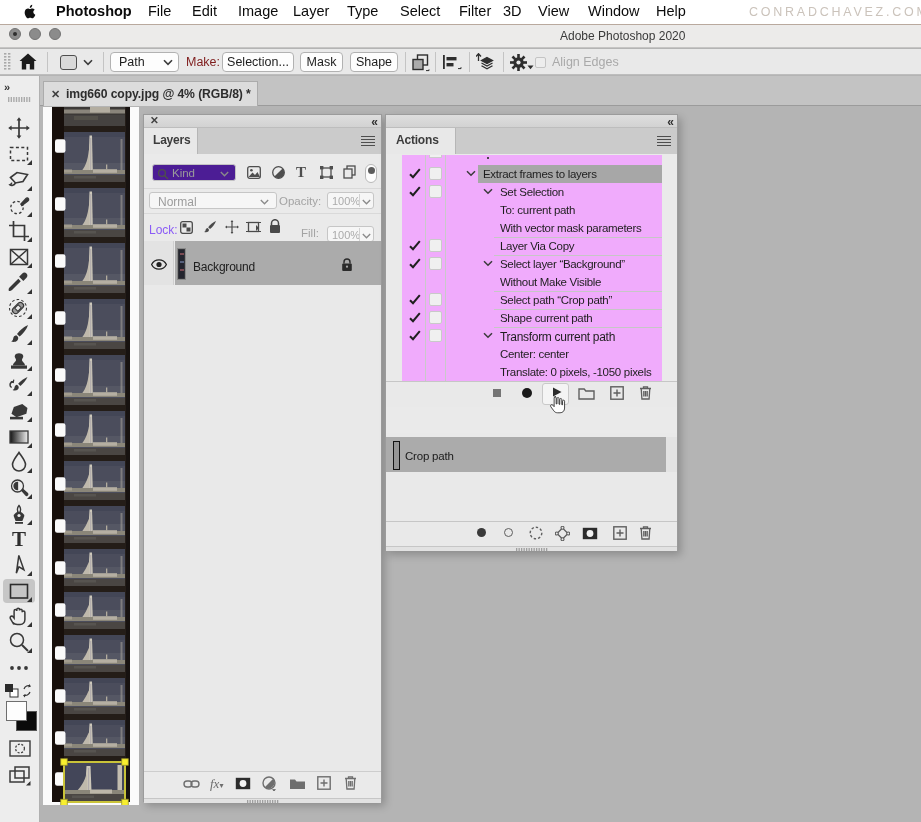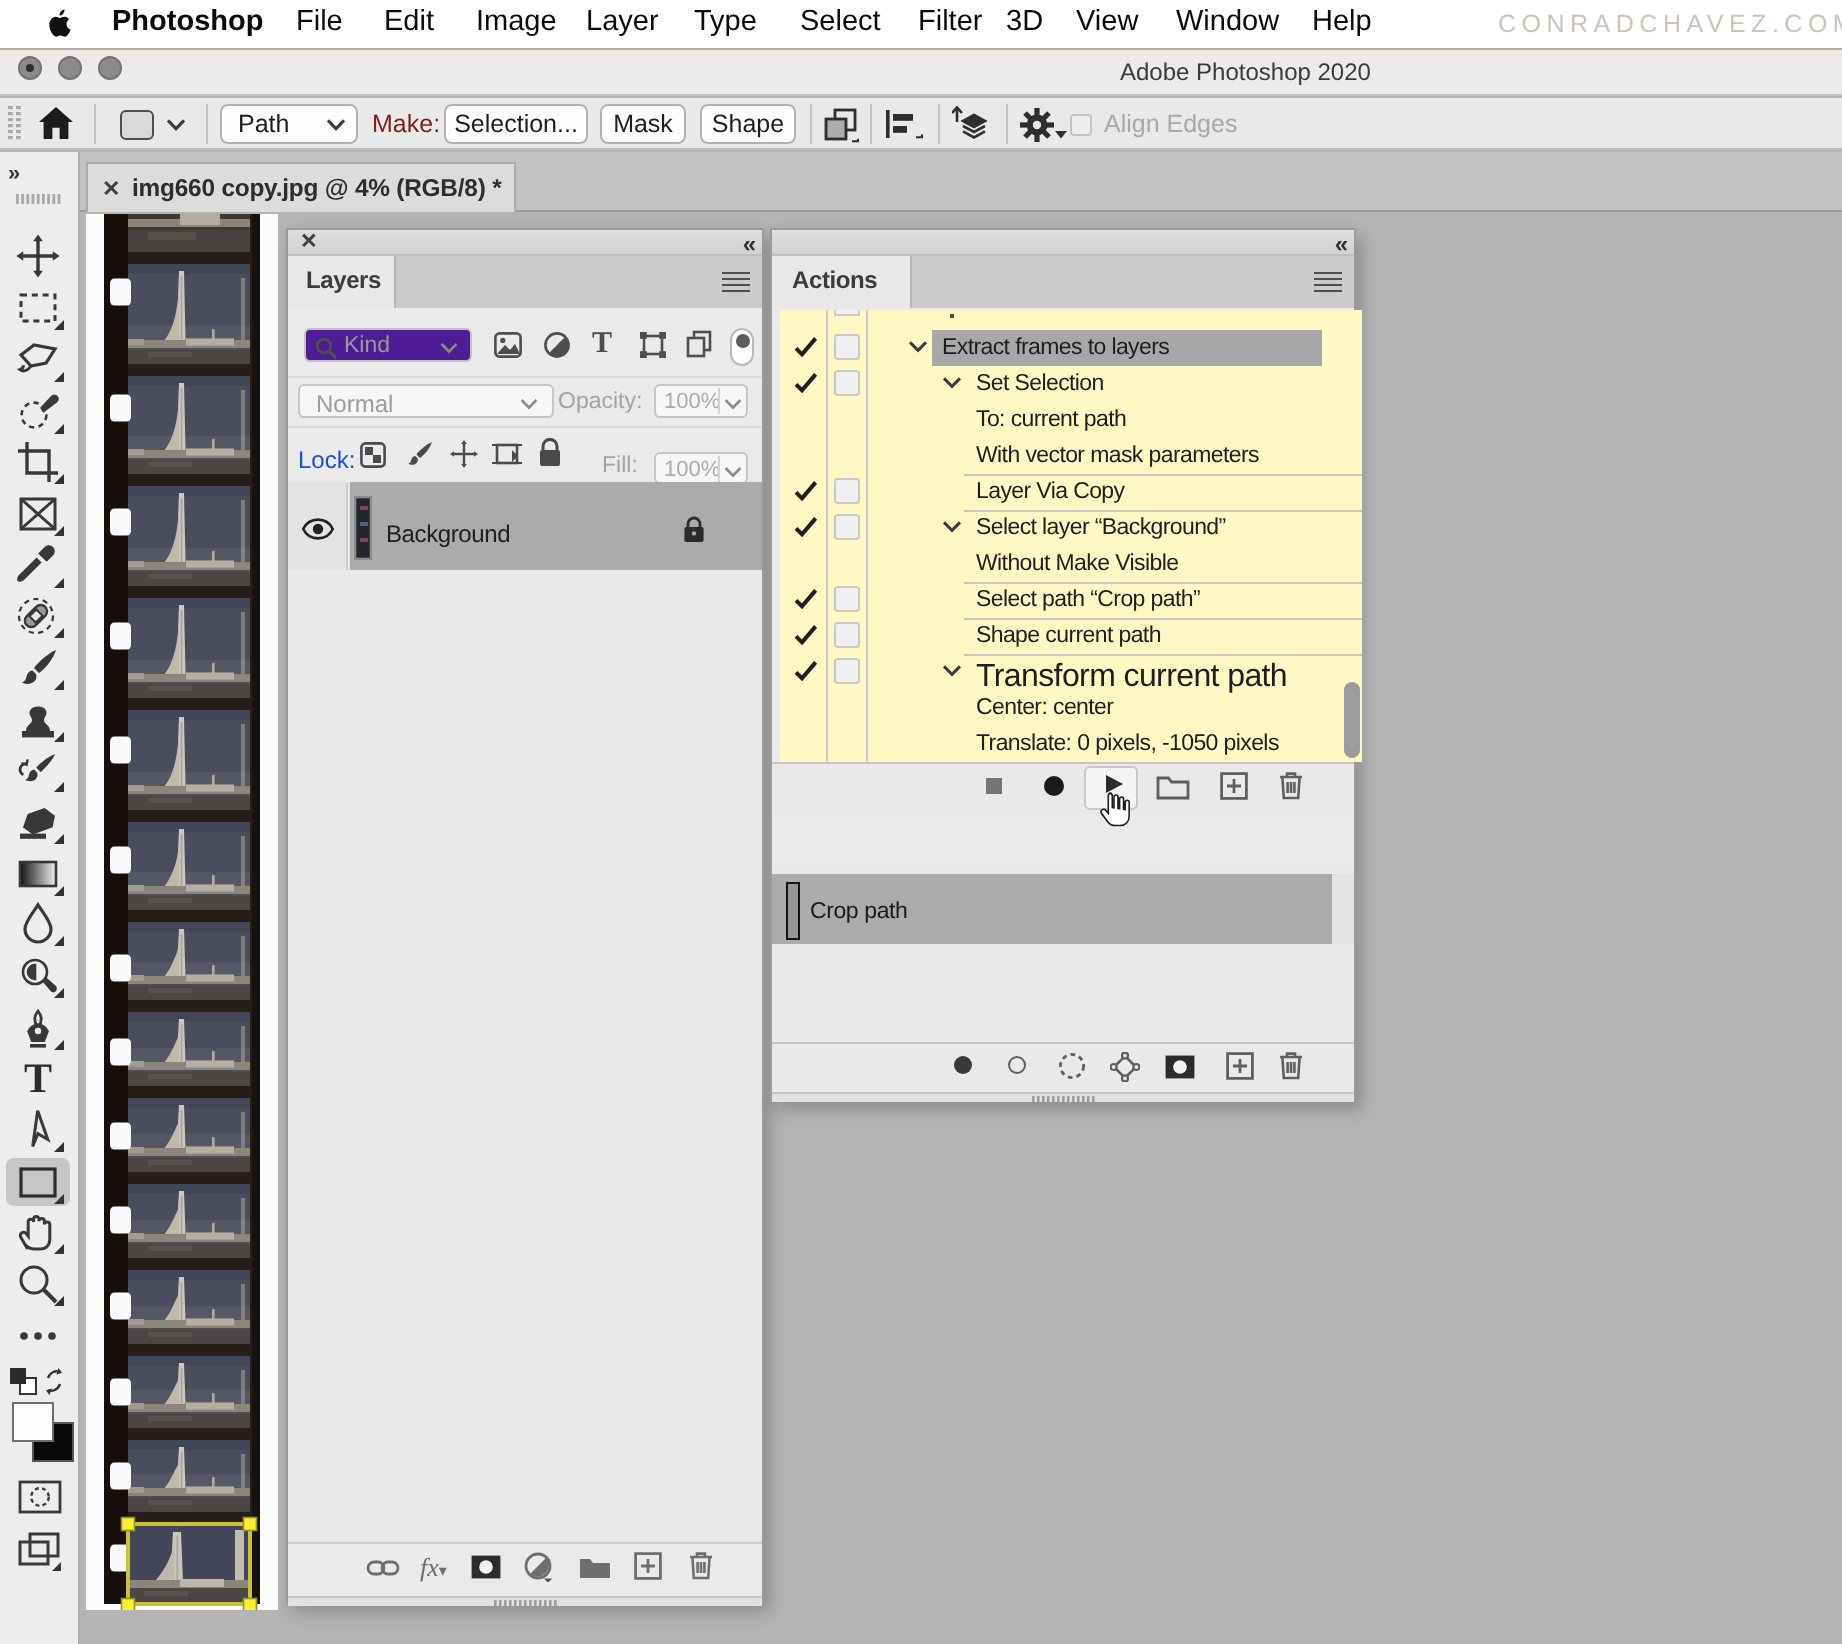--- a/index.html
+++ b/index.html
@@ -691,21 +691,21 @@
       <div class="combo" style="left:183px;top:77px;width:47px;height:17px">
         <span style="position:absolute;left:4px;top:1.5px;color:#ababab;font-size:11px">100%</span>
         <div style="position:absolute;right:13px;top:1px;width:1px;height:13px;background:#d2d2d2"></div>
         <span class="cchev" style="right:2px;top:6px">
           <svg width="9" height="6" viewBox="0 0 9 6">
             <path d="M.8 1 4.5 4.8 8.2 1" stroke="#8a8a8a" stroke-width="1.3" fill="none"></path>
           </svg>
         </span>
       </div>
       <div class="abs" style="left:0;top:98px;width:237px;height:1px;background:#d9d9d9"></div>
-      <div class="glbl" style="left:5px;top:108px;color:#1d4ed8">Lock:</div>
+      <div class="glbl" style="left:5px;top:108px;color:#8b5cf6">Lock:</div>
       <svg class="abs" style="left:36px;top:106px" width="13" height="13" viewBox="0 0 13 13">
         <rect x=".7" y=".7" width="11.6" height="11.6" rx="2" fill="none" stroke="#4a4a4a" stroke-width="1.3"></rect>
         <g fill="#4a4a4a">
           <rect x="2.5" y="2.5" width="4" height="4"></rect>
           <rect x="6.5" y="6.5" width="4" height="4"></rect>
         </g>
       </svg>
       <svg class="abs" style="left:59px;top:105px" width="14" height="14" viewBox="0 0 14 14">
         <path d="M13 1c-2.5 1-6 3.8-7.8 6.2l1.8 1.8C9.4 7.2 12 4 13 1z" fill="#4a4a4a"></path>
         <path d="M4.6 8c-1.2.2-1.8 1-2 2-.1.9-.5 1.5-1.4 1.9 1.1.7 3 .6 4-.3.8-.8 1-1.9.4-2.7z" fill="#4a4a4a"></path>
@@ -813,21 +813,21 @@
         <div class="ptab" style="width:70px">
           <span style="position:absolute;left:10px;top:5px">Actions</span>
         </div>
         <div class="hamb">
           <div></div>
           <div></div>
           <div></div>
           <div></div>
         </div>
       </div>
-      <div class="abs" style="left:4px;top:40px;width:291px;height:226px;background:#fef9c3;overflow:hidden" id="alist">
+      <div class="abs" style="left:16px;top:40px;width:260px;height:226px;background:#f0abfc;overflow:hidden" id="alist">
         <div class="abs" style="left:22.5px;top:0;width:1px;height:226px;background:#c9c9c9"></div>
         <div class="abs" style="left:42.5px;top:0;width:1px;height:226px;background:#c9c9c9"></div>
         <div class="abs" style="left:27px;top:0;width:13px;height:3px;border-left:1px solid #cbcbcb;border-right:1px solid #cbcbcb;border-bottom:1px solid #cbcbcb;background:#f0f0f0"></div>
         <div class="abs" style="left:84.5px;top:1.5px;width:2.5px;height:2.5px;background:#4a4a4a"></div>
         <div class="abs" style="left:76px;top:9.5px;width:195px;height:18px;background:#a7a7a7"></div>
         <svg class="abs" style="left:7px;top:13px" width="12" height="11">
           <path d="M1 6.2 4 9.2 10.8 1.2" stroke="#1f1f1f" stroke-width="2" fill="none"></path>
         </svg>
         <div class="abs" style="left:27px;top:12px;width:13px;height:13px;background:#f0f0f0;border:1px solid #c9c9c9;border-radius:2px"></div>
         <svg class="abs" style="left:64px;top:15px" width="10" height="7">
@@ -873,21 +873,21 @@
         <div class="abs" style="left:27px;top:156px;width:13px;height:13px;background:#f0f0f0;border:1px solid #c9c9c9;border-radius:2px"></div>
         <div class="abs" style="left:98px;top:156.5px;font-size:11.5px;letter-spacing:-.3px;color:#1e1e1e;white-space:nowrap">Shape current path</div>
         <div class="abs" style="left:92px;top:171.5px;width:199px;height:1px;background:#c6c6c6"></div>
         <svg class="abs" style="left:7px;top:175px" width="12" height="11">
           <path d="M1 6.2 4 9.2 10.8 1.2" stroke="#1f1f1f" stroke-width="2" fill="none"></path>
         </svg>
         <div class="abs" style="left:27px;top:174px;width:13px;height:13px;background:#f0f0f0;border:1px solid #c9c9c9;border-radius:2px"></div>
         <svg class="abs" style="left:81px;top:177px" width="10" height="7">
           <path d="M1 1.2 5 5.2 9 1.2" stroke="#3b3b3b" stroke-width="1.5" fill="none"></path>
         </svg>
-        <div class="abs" style="left:98px;top:174.5px;font-size:16px;letter-spacing:-.3px;color:#1e1e1e;white-space:nowrap">Transform current path</div>
+        <div class="abs" style="left:98px;top:174.5px;font-size:12px;letter-spacing:-.3px;color:#1e1e1e;white-space:nowrap">Transform current path</div>
         <div class="abs" style="left:98px;top:192.5px;font-size:11.5px;letter-spacing:-.3px;color:#1e1e1e;white-space:nowrap">Center: center</div>
         <div class="abs" style="left:98px;top:210.5px;font-size:11.5px;letter-spacing:-.3px;color:#1e1e1e;white-space:nowrap">Translate: 0 pixels, -1050 pixels</div>
         <div class="abs" style="left:282px;top:186px;width:8px;height:38px;background:#9c9c9c;border-radius:4px"></div>
       </div>
       <div class="abs" style="left:0;top:266px;width:291px;height:25.5px;background:#e9e9e9;border-top:1px solid #c6c6c6"></div>
       <div class="abs" style="left:107px;top:274px;width:8px;height:8px;background:#757575"></div>
       <div class="abs" style="left:136px;top:273px;width:10px;height:10px;border-radius:50%;background:#1a1a1a"></div>
       <div class="abs" style="left:156px;top:267.5px;width:27px;height:22px;background:#f4f4f4;border:1px solid #c9c9c9;border-radius:3px"></div>
       <svg class="abs" style="left:166px;top:272px" width="10" height="10">
         <path d="M1 .5 9.5 5 1 9.5z" fill="#2b2b2b"></path>

